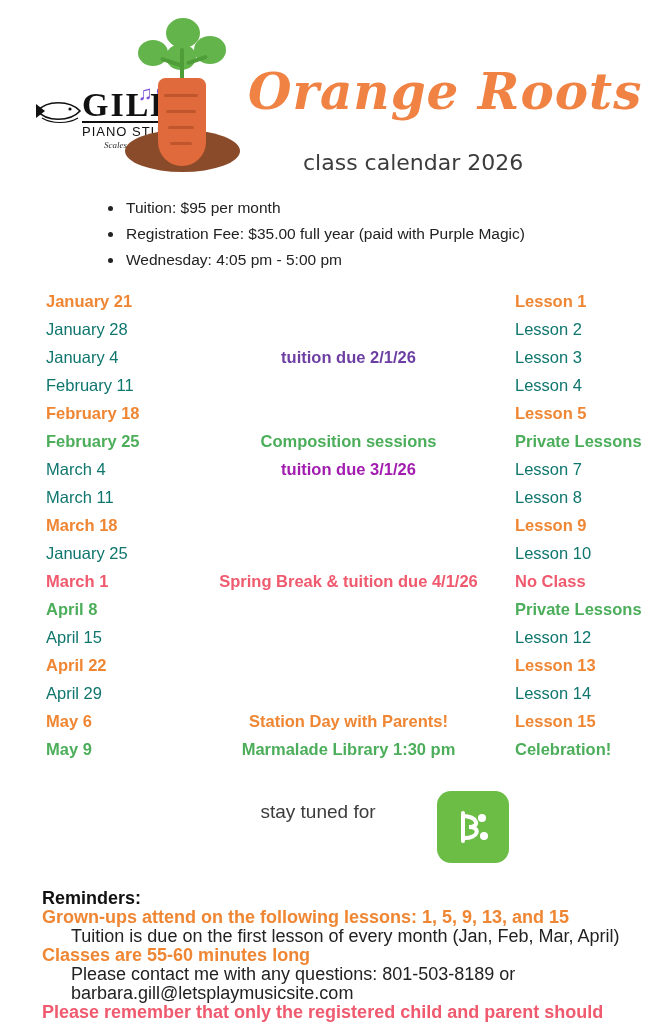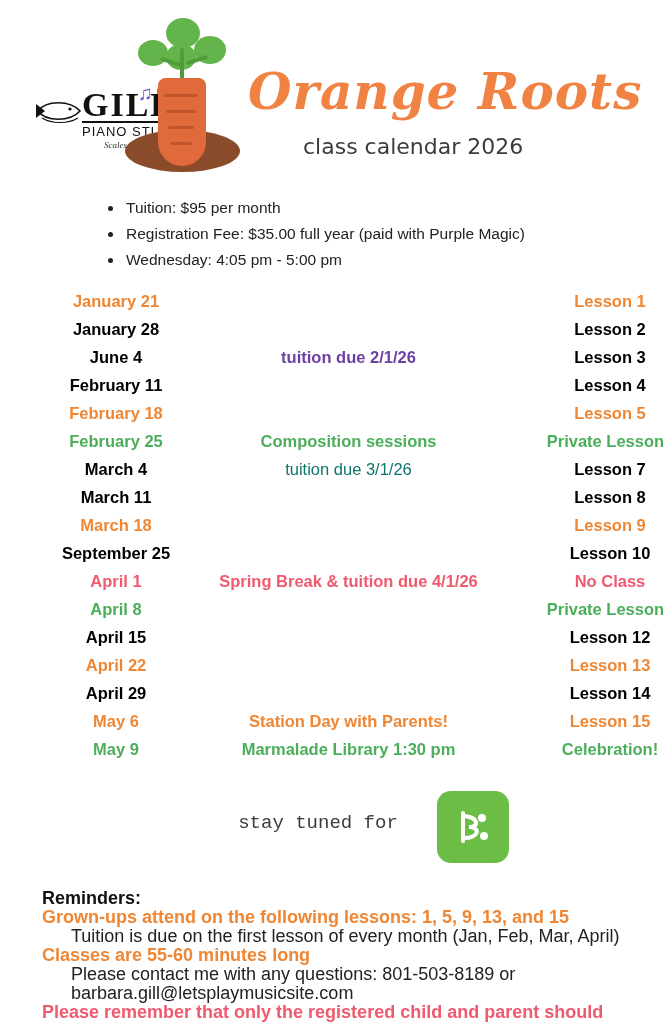--- a/index.html
+++ b/index.html
@@ -135,21 +135,21 @@
     font-style: italic;
     font-weight: bold;
     font-size: 50px;
     color: #f08344;
     letter-spacing: 1px;
     white-space: nowrap;
   }
   .title-sub {
     position: absolute;
     left: 303px;
-    top: 134px;
+    top: 150px;
     font-family: "DejaVu Sans", sans-serif;
     font-size: 22px;
     color: #3c3c3c;
     white-space: nowrap;
   }
 
   
   .info {
     margin: 0;
     padding: 0 0 0 92px;
@@ -165,46 +165,45 @@
     margin-top: 14px;
     width: 663px;
     border-collapse: collapse;
     table-layout: fixed;
   }
   .calendar td {
     font-size: 16.5px;
     padding: 5px 0;
     vertical-align: top;
     line-height: 18px;
-    text-align: center;
   }
   .col-date  { width: 140px; padding-left: 46px !important; }
   .col-note  { width: 325px; text-align: center; }
   .col-lesson{ width: 190px; padding-left: 4px !important; }
 
-  .c-black  { color: #000000; font-weight: bold; }
+  .c-black  { color: #0f766e; font-weight: normal; }
   .c-orange { color: #ef8633; font-weight: bold; }
   .c-green  { color: #4cae5a; font-weight: bold; }
   .c-pink   { color: #ef5a6e; font-weight: bold; }
   .c-purple { color: #6e3fa3; font-weight: bold; }
-  .c-dark   { color: #0f766e; font-weight: normal; }
+  .c-dark   { color: #a21caf; font-weight: bold; }
 
   
   .staytuned-wrap {
     position: relative;
     height: 92px;
     margin-top: 28px;
   }
   .staytuned {
     position: absolute;
     left: 203px;
-    top: 20px;
+    top: 8px;
     width: 230px;
     text-align: center;
-    font-family: Liberation Mono, monospace;
+    font-family: Liberation Sans, sans-serif;
     font-size: 19px;
     line-height: 25px;
     color: #3c3c3c;
   }
   .app-icon {
     position: absolute;
     left: 437px;
     top: 0px;
     width: 72px;
     height: 72px;
@@ -285,21 +284,21 @@
         <td class="col-date c-orange">January 21</td>
         <td class="col-note c-black"></td>
         <td class="col-lesson c-orange">Lesson 1</td>
       </tr>
       <tr>
         <td class="col-date c-black">January 28</td>
         <td class="col-note c-black"></td>
         <td class="col-lesson c-black">Lesson 2</td>
       </tr>
       <tr>
-        <td class="col-date c-black">June 4</td>
+        <td class="col-date c-black">January 4</td>
         <td class="col-note c-purple">tuition due 2/1/26</td>
         <td class="col-lesson c-black">Lesson 3</td>
       </tr>
       <tr>
         <td class="col-date c-black">February 11</td>
         <td class="col-note c-black"></td>
         <td class="col-lesson c-black">Lesson 4</td>
       </tr>
       <tr>
         <td class="col-date c-orange">February 18</td>
@@ -320,26 +319,26 @@
         <td class="col-date c-black">March 11</td>
         <td class="col-note c-black"></td>
         <td class="col-lesson c-black">Lesson 8</td>
       </tr>
       <tr>
         <td class="col-date c-orange">March 18</td>
         <td class="col-note c-black"></td>
         <td class="col-lesson c-orange">Lesson 9</td>
       </tr>
       <tr>
-        <td class="col-date c-black">September 25</td>
+        <td class="col-date c-black">January 25</td>
         <td class="col-note c-black"></td>
         <td class="col-lesson c-black">Lesson 10</td>
       </tr>
       <tr>
-        <td class="col-date c-pink">April 1</td>
+        <td class="col-date c-pink">March 1</td>
         <td class="col-note c-pink">Spring Break &amp; tuition due 4/1/26</td>
         <td class="col-lesson c-pink">No Class</td>
       </tr>
       <tr>
         <td class="col-date c-green">April 8</td>
         <td class="col-note c-black"></td>
         <td class="col-lesson c-green">Private Lessons</td>
       </tr>
       <tr>
         <td class="col-date c-black">April 15</td>

